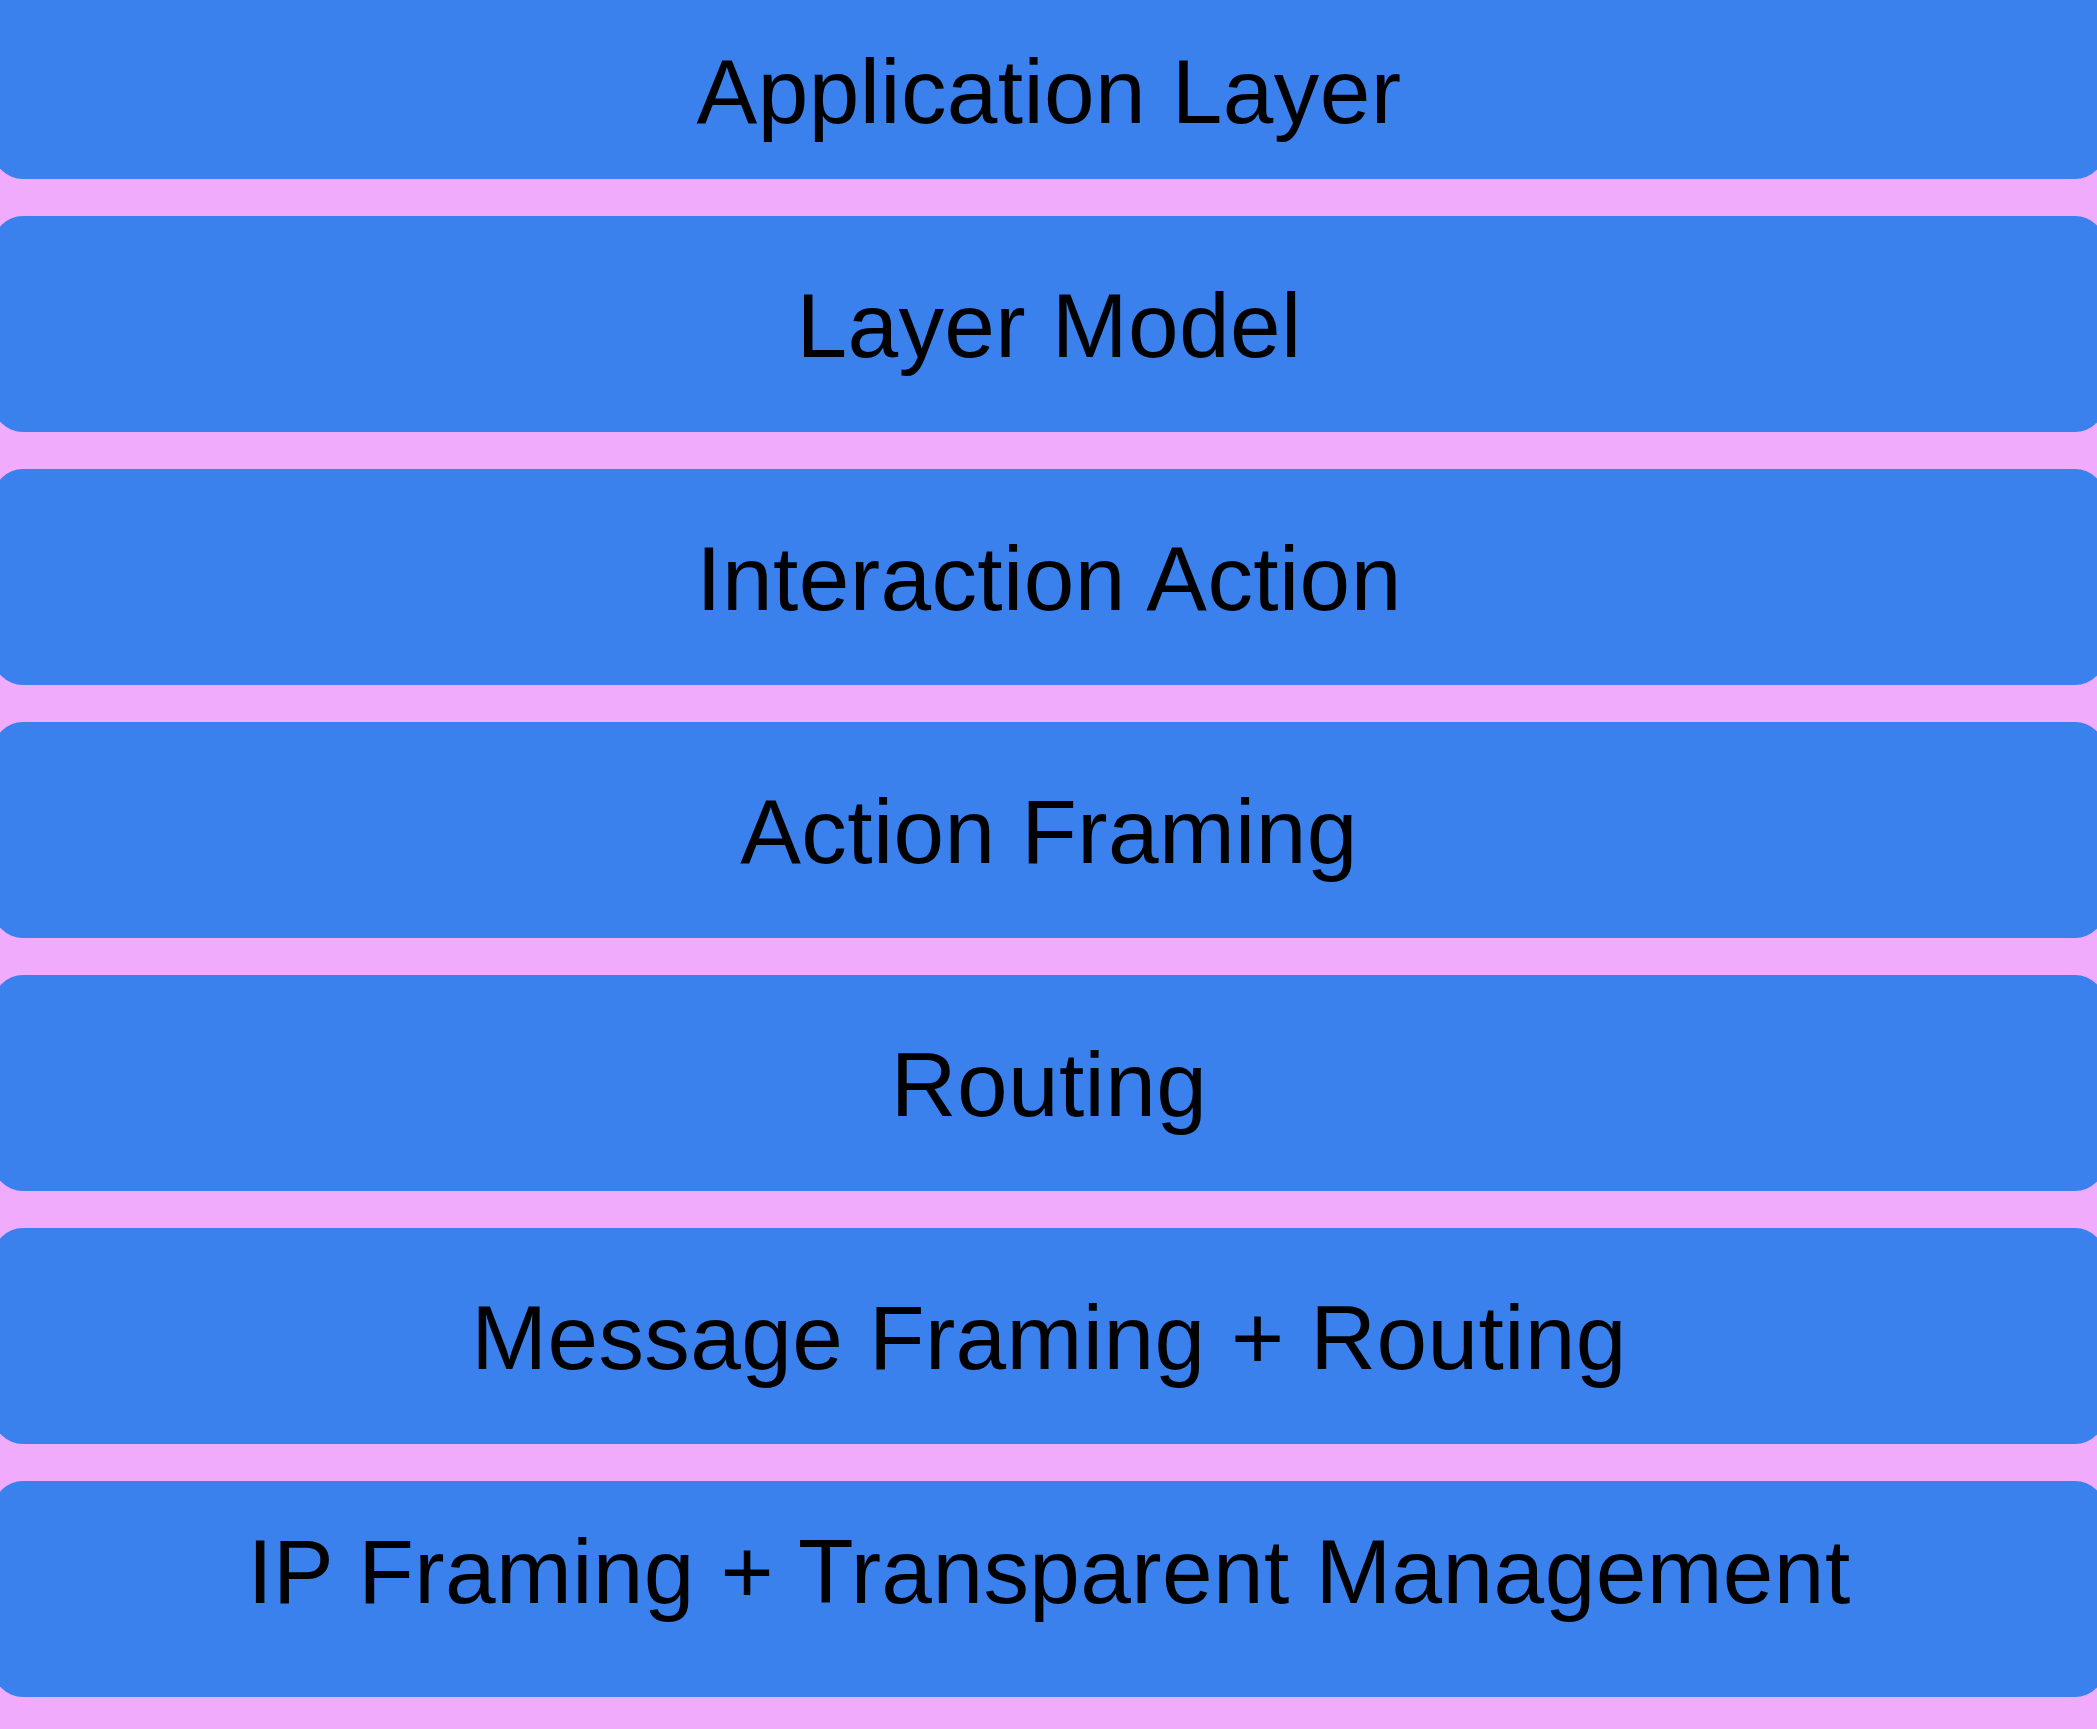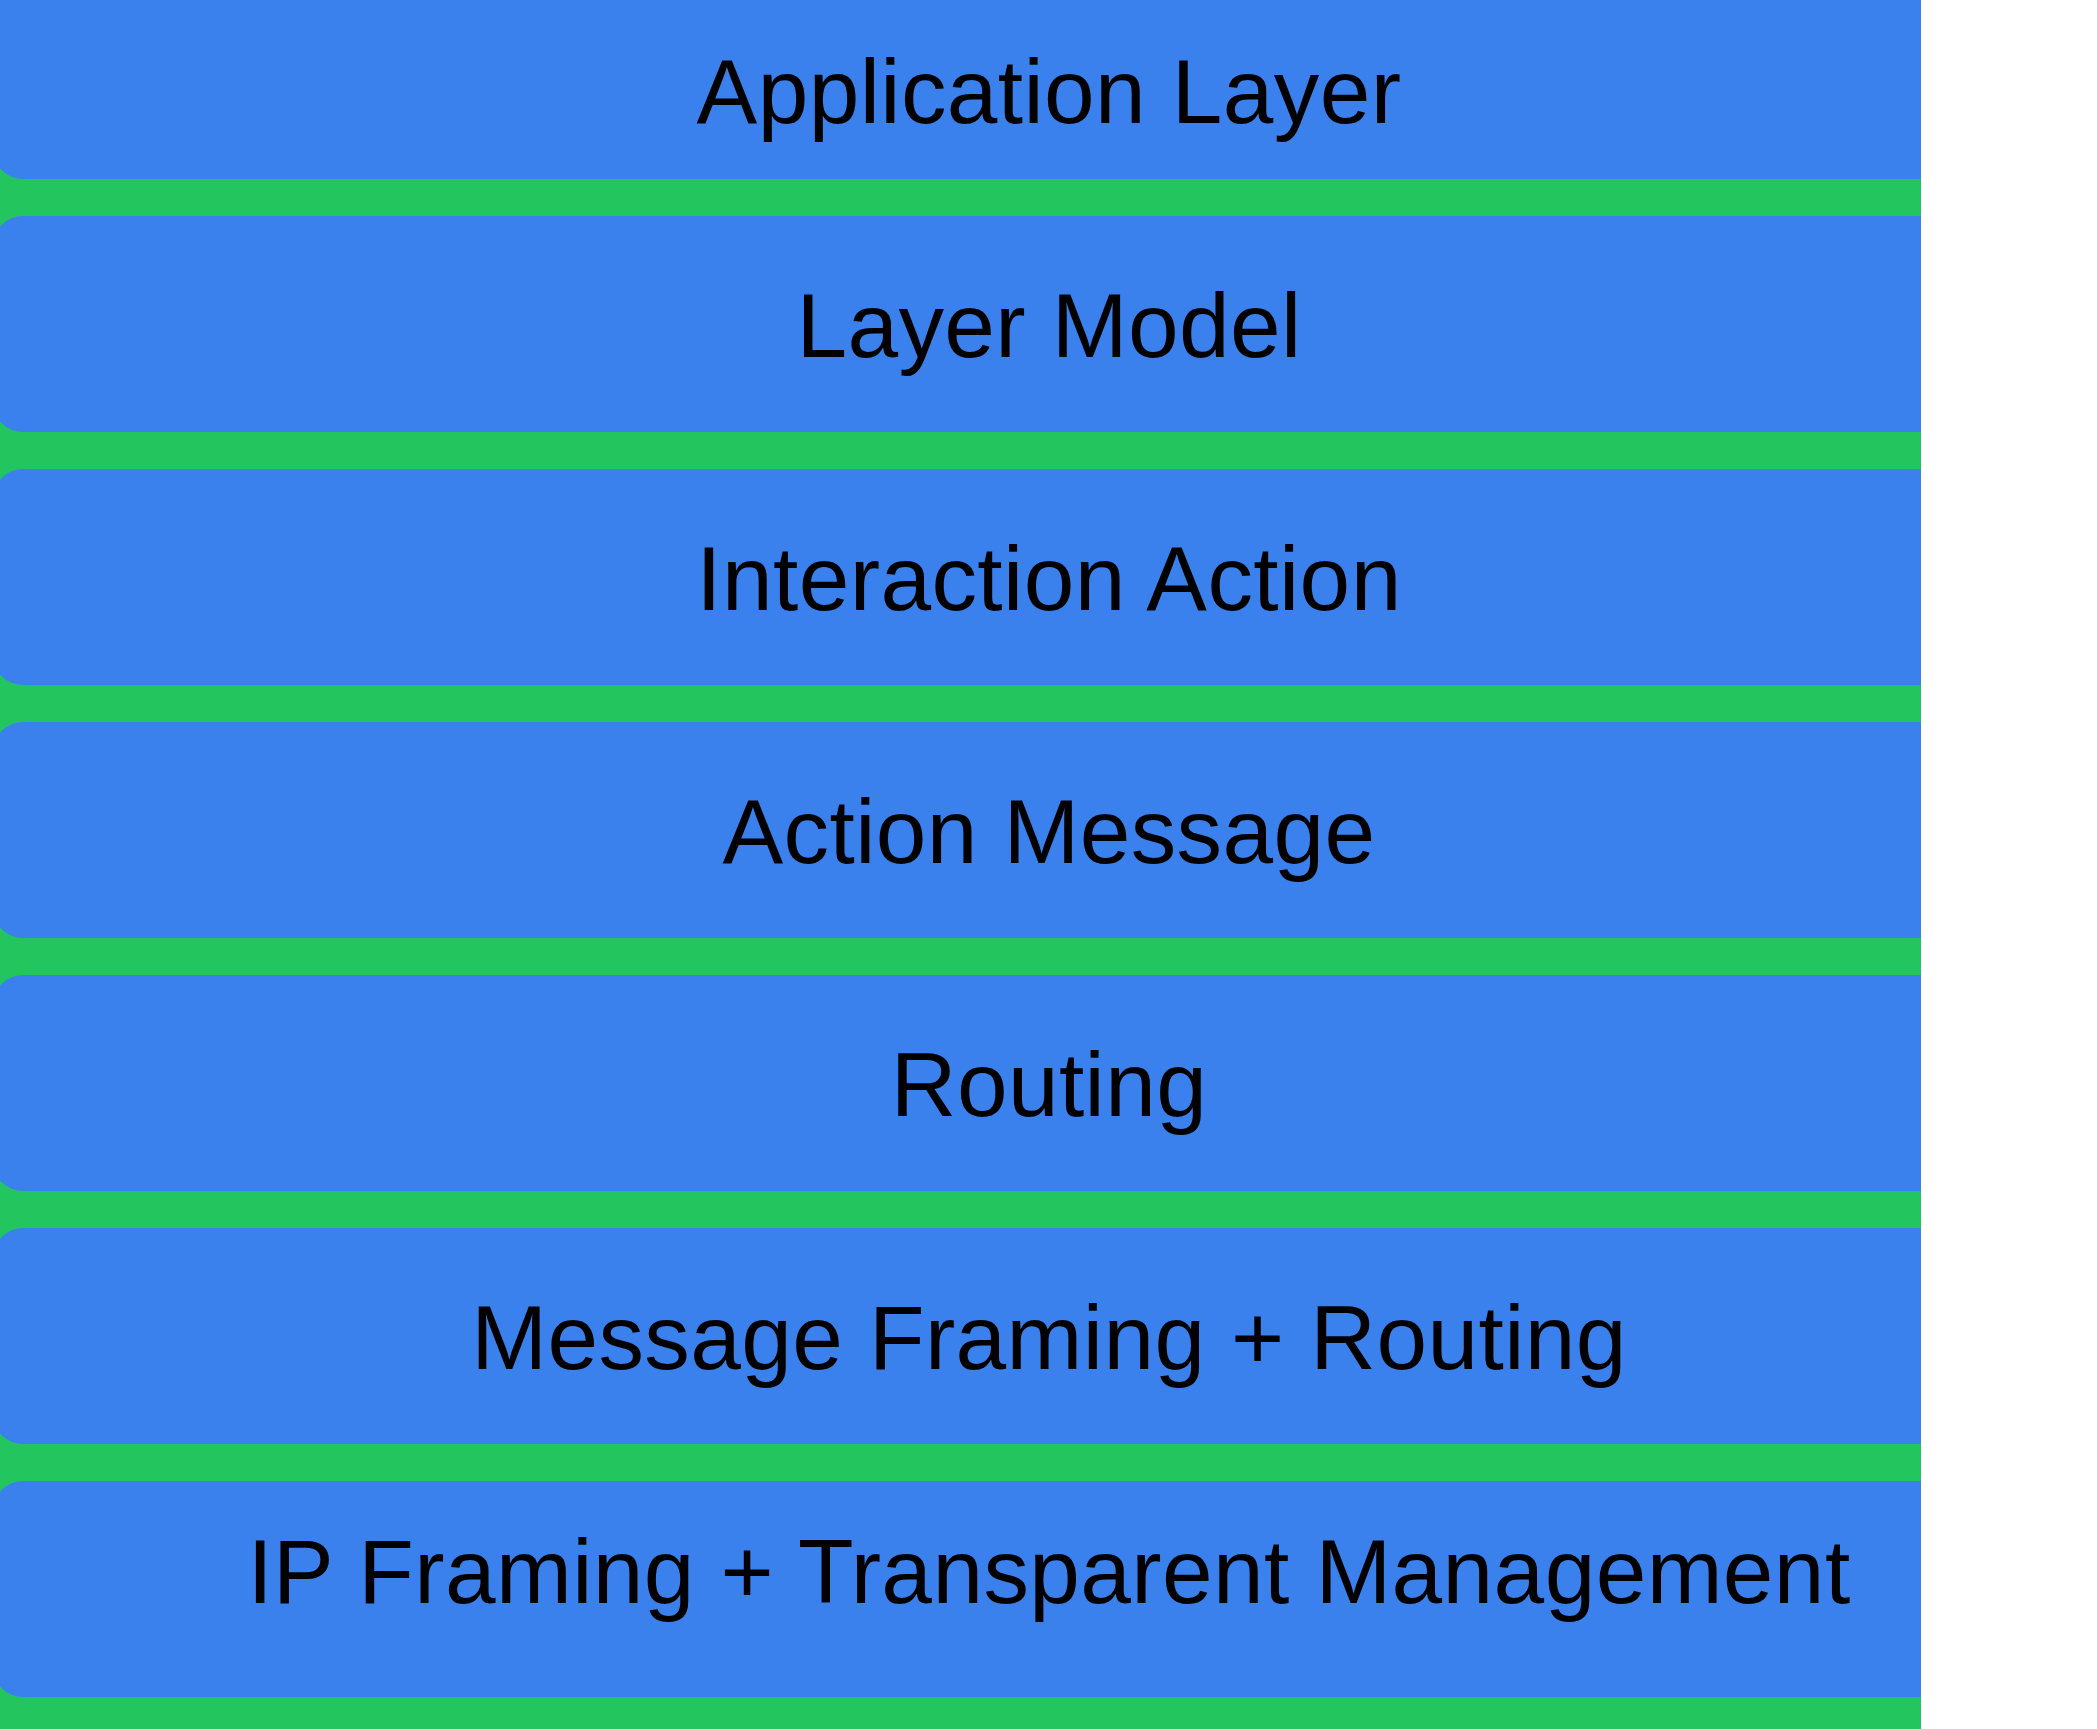--- a/index.html
+++ b/index.html
@@ -7,23 +7,23 @@
     margin: 0;
     padding: 0;
     background: #ffffff;
   }
   body {
     font-family: "Liberation Sans", sans-serif;
   }
 
   #stack-diagram {
     position: relative;
-    width: 1921px;
+    width: 2097px;
     height: 1730px;
-    background: #22c55e;
+    background: #f0abfc;
     overflow: hidden;
     box-sizing: border-box;
   }
 
   
   .layer-column {
     position: absolute;
     left: -7px;
     top: -37px;            
     width: 2112px;         
@@ -80,21 +80,21 @@
 
     <div class="layer-bar">
       <span class="layer-label">Layer Model</span>
     </div>
 
     <div class="layer-bar">
       <span class="layer-label">Interaction Action</span>
     </div>
 
     <div class="layer-bar">
-      <span class="layer-label">Action Message</span>
+      <span class="layer-label">Action Framing</span>
     </div>
 
     <div class="layer-bar">
       <span class="layer-label">Routing</span>
     </div>
 
     <div class="layer-bar">
       <span class="layer-label">Message Framing + Routing</span>
     </div>
 

